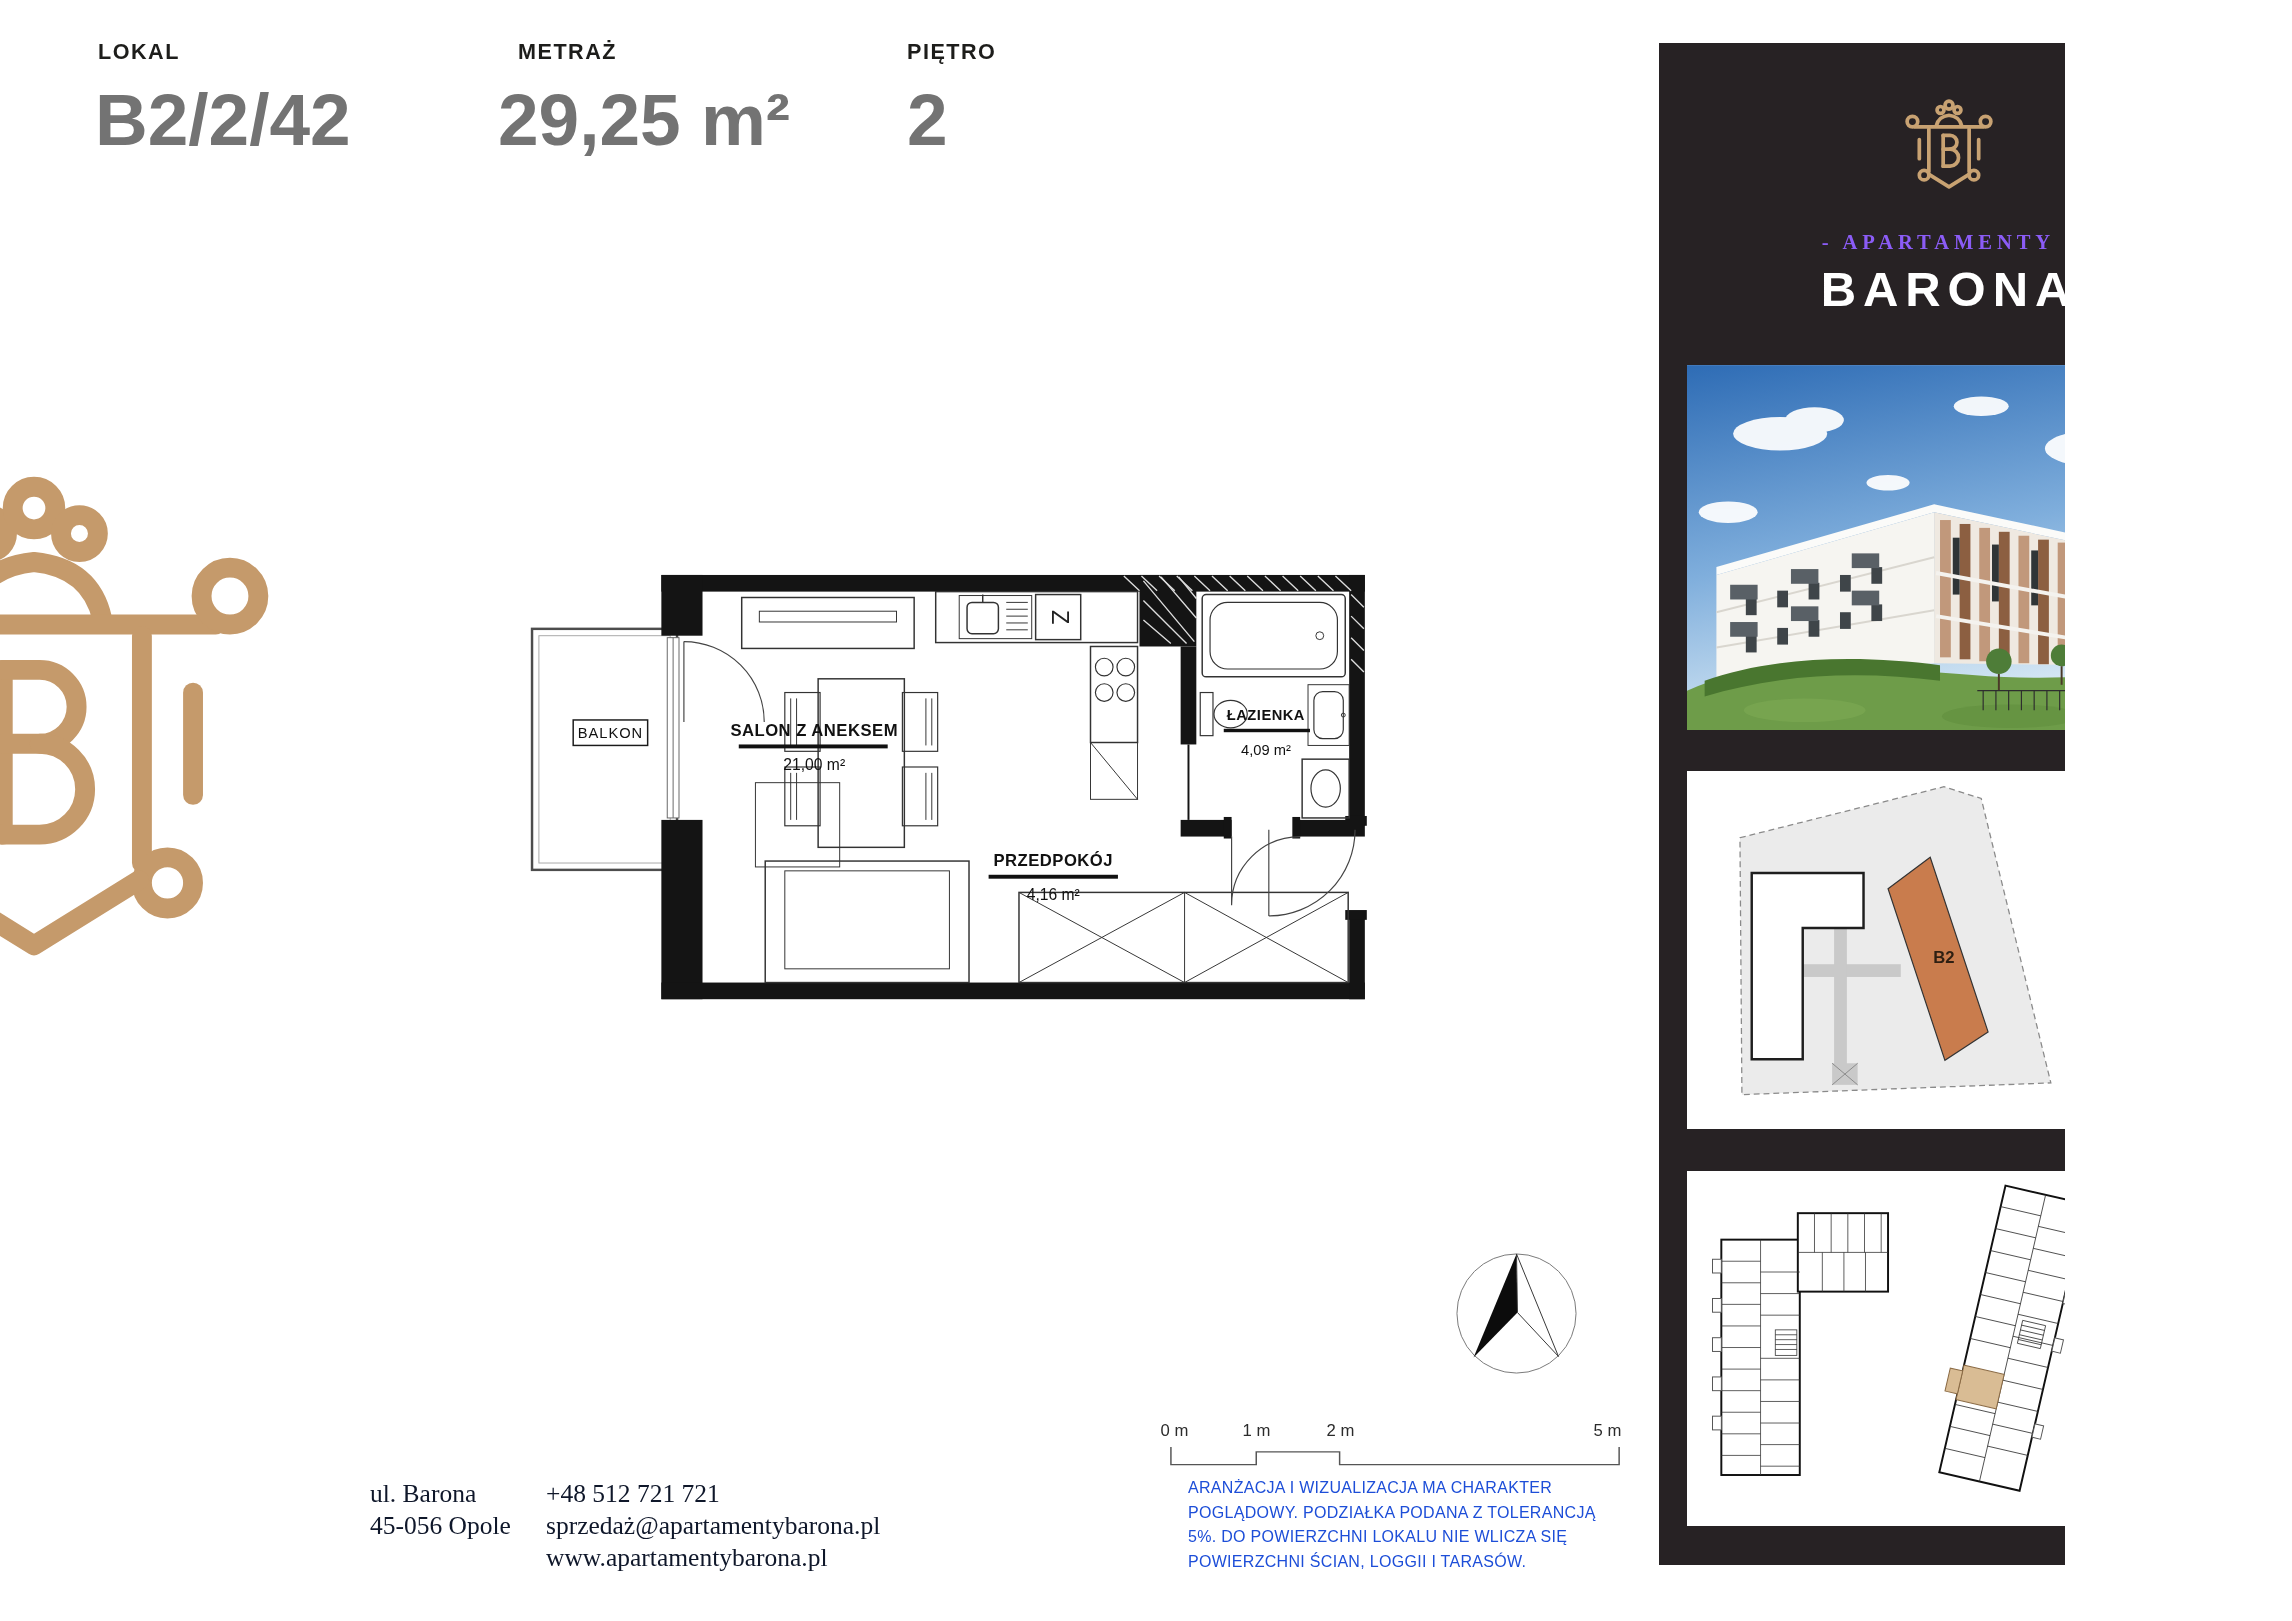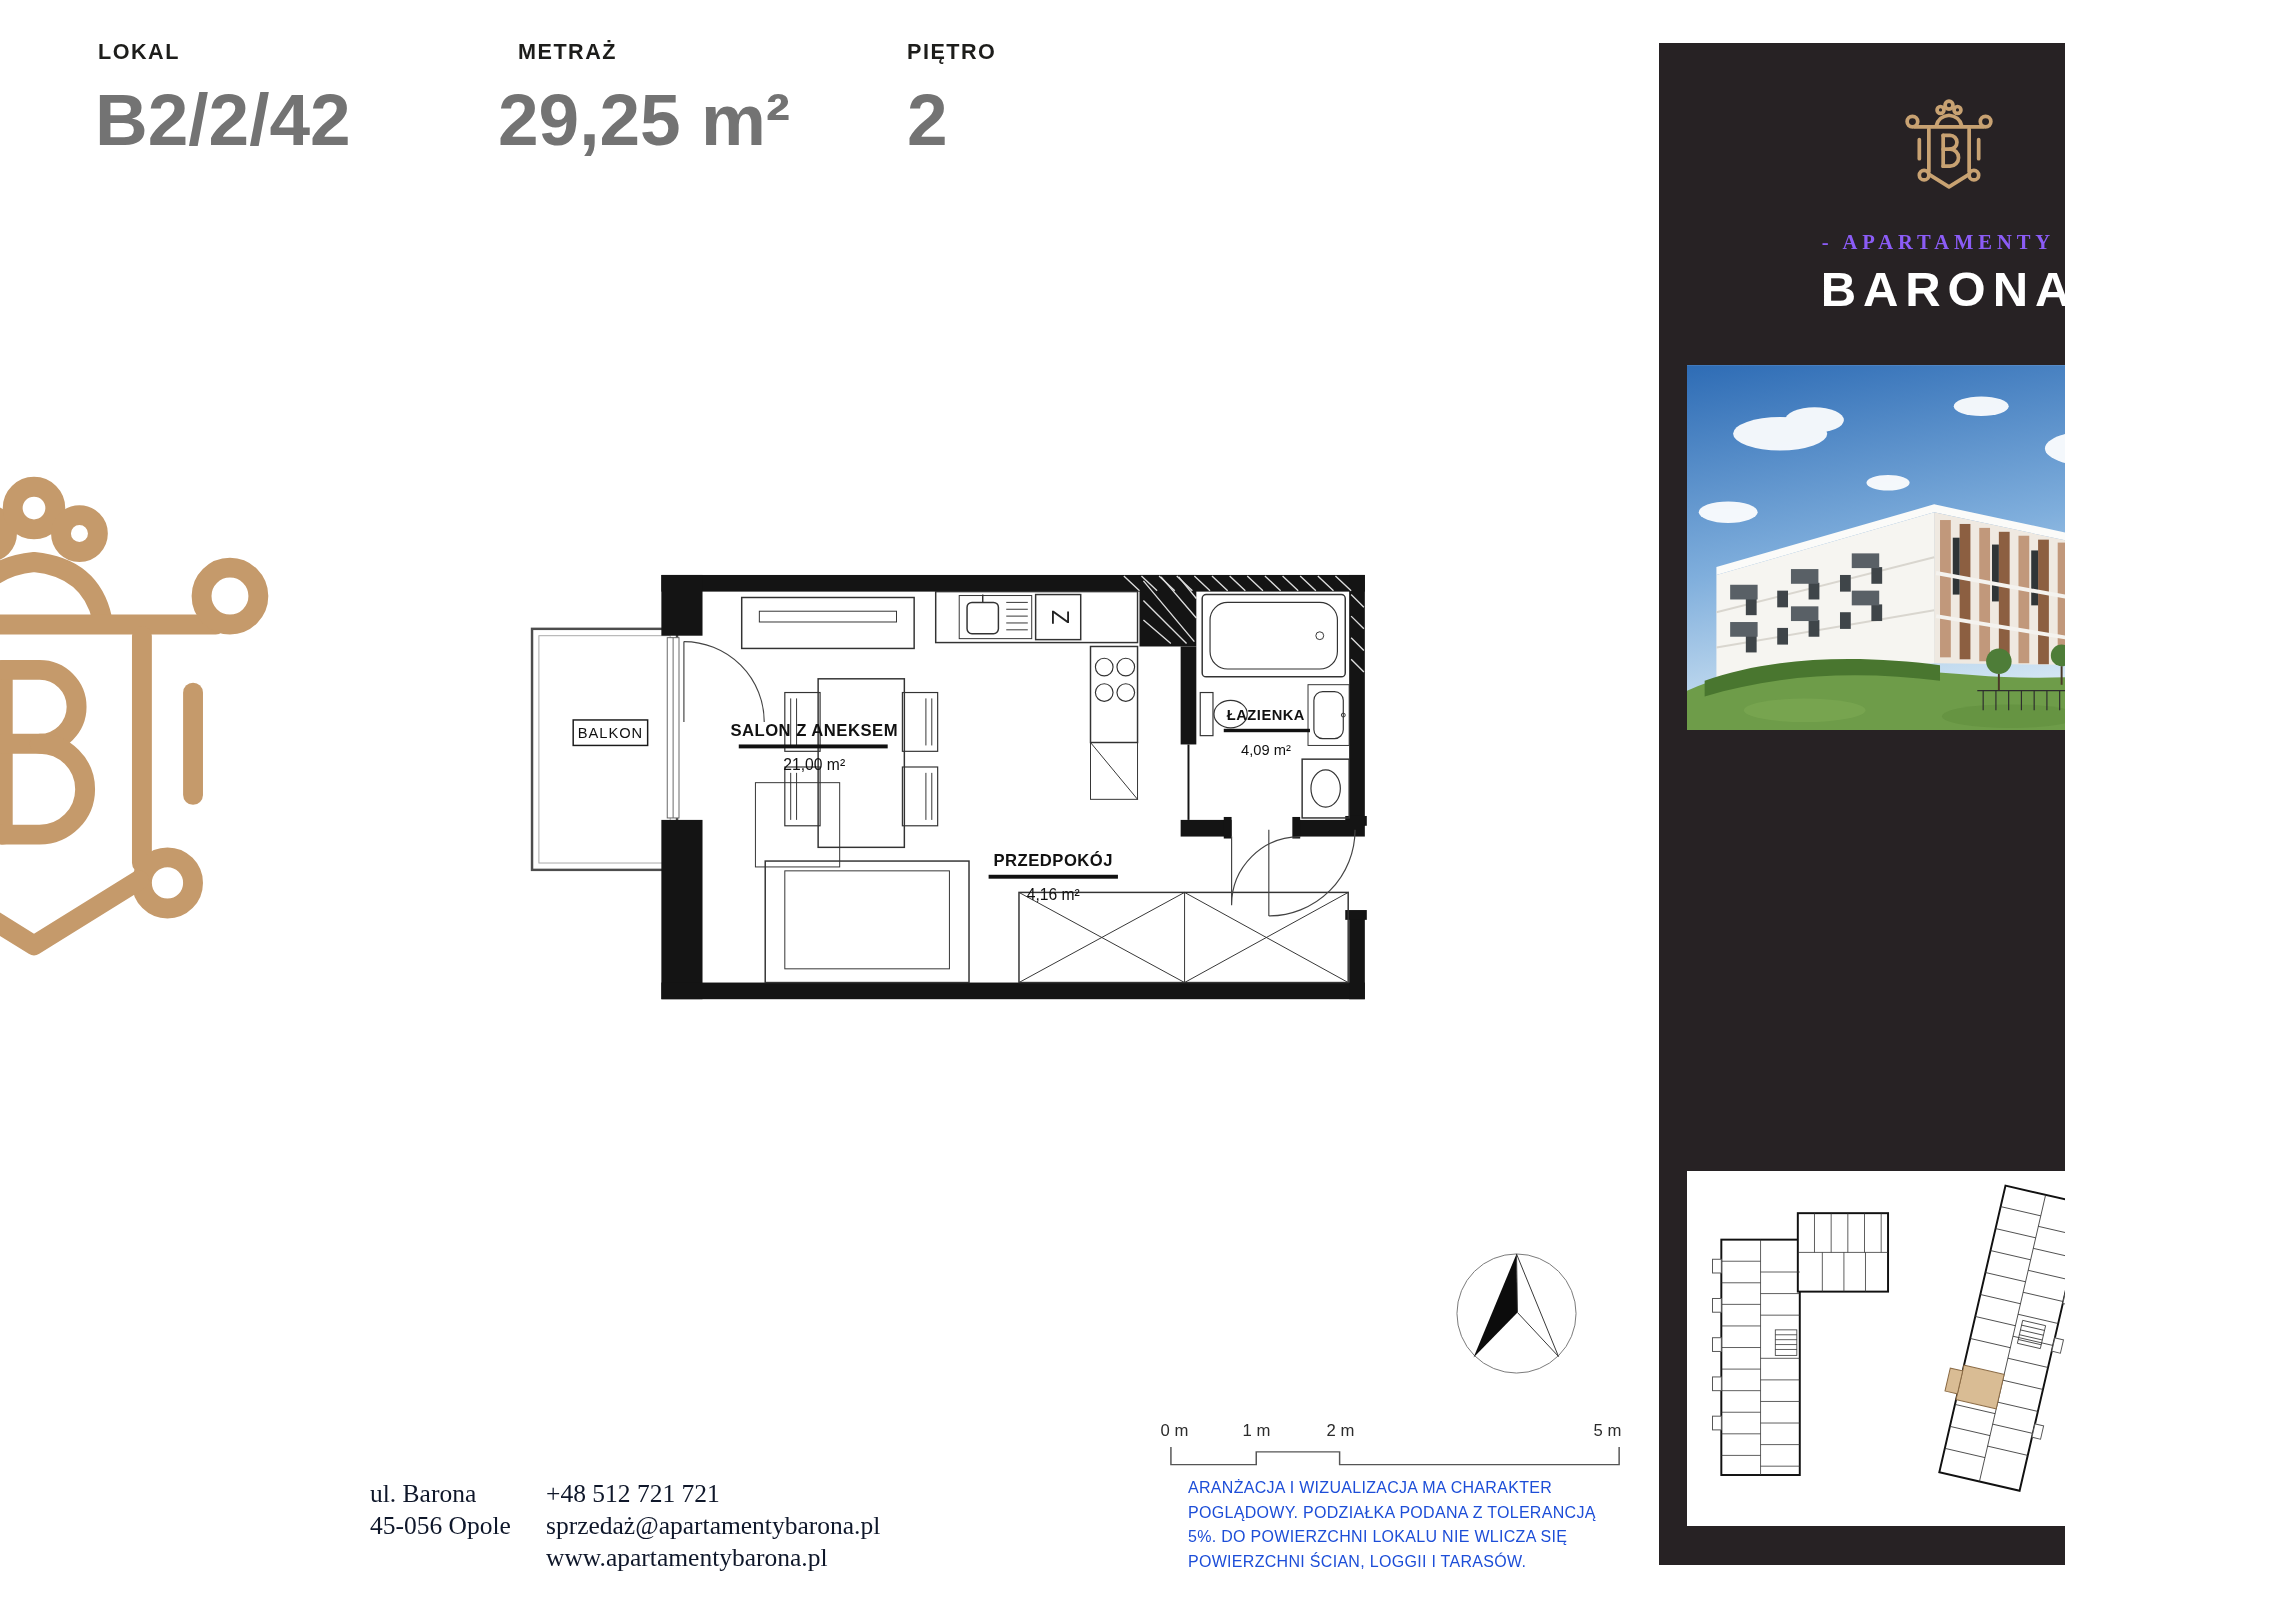--- a/index.html
+++ b/index.html
@@ -322,20 +322,34 @@
           <path d="M302,332 V352 M315,332 V352 M328,332 V352 M341,332 V352 M354,332 V352 M367,332 V352 M380,332 V352 M393,332 V352 M406,332 V352 M419,332 V352 M432,332 V352 M445,332 V352 M458,332 V352 M471,332 V352 M484,332 V352 M497,332 V352 M510,332 V352"></path>
         </g>
         <g fill="none" stroke="#2e2e2e" stroke-width="1.5">
           <circle cx="430" cy="347" r="6"></circle>
             <circle cx="447" cy="347" r="6"></circle>
           <path d="M430,347 L438,338 L447,347 M438,338 V333"></path>
         </g>
       </svg>
     </div>
 
+    <div class="panel" style="top:728px;height:358px;">
+      <svg width="508" height="358" viewBox="0 0 518 365">
+        <polygon points="54,68 262,16 300,28 371,318 56,330" fill="#ebebeb" stroke="#8a8a8a" stroke-width="1.3" stroke-dasharray="6,4"></polygon>
+        <g fill="#c9c9c9">
+          <rect x="118" y="197" width="100" height="13"></rect>
+          <rect x="150" y="160" width="13" height="150"></rect>
+          <rect x="148" y="298" width="26" height="22"></rect>
+        </g>
+        <path d="M148,298 L174,320 M174,298 L148,320" stroke="#8a8a8a" stroke-width="1" fill="none"></path>
+        <path d="M66,104 L180,104 L180,160 L118,160 L118,294 L66,294 Z" fill="#ffffff" stroke="#1e1e1e" stroke-width="2.5"></path>
+        <polygon points="205,120 248,88 307,266 263,295" fill="#c97c4d" stroke="#333333" stroke-width="1.2"></polygon>
+        <text x="262" y="196" font-size="17" font-weight="600" fill="#2e1f12" text-anchor="middle">B2</text>
+      </svg>
+    </div>
 
     <div class="panel" style="top:1128px;height:355px;">
       <svg width="508" height="355" viewBox="0 0 518 362">
 
         <g fill="#ffffff" stroke="#111">
           <rect x="35" y="70" width="80" height="240" stroke-width="2"></rect>
           <rect x="113" y="43" width="92" height="80" stroke-width="2"></rect>
         </g>
         <g stroke="#333" stroke-width="0.8" fill="none">
           <path d="M75,70 V310"></path>

